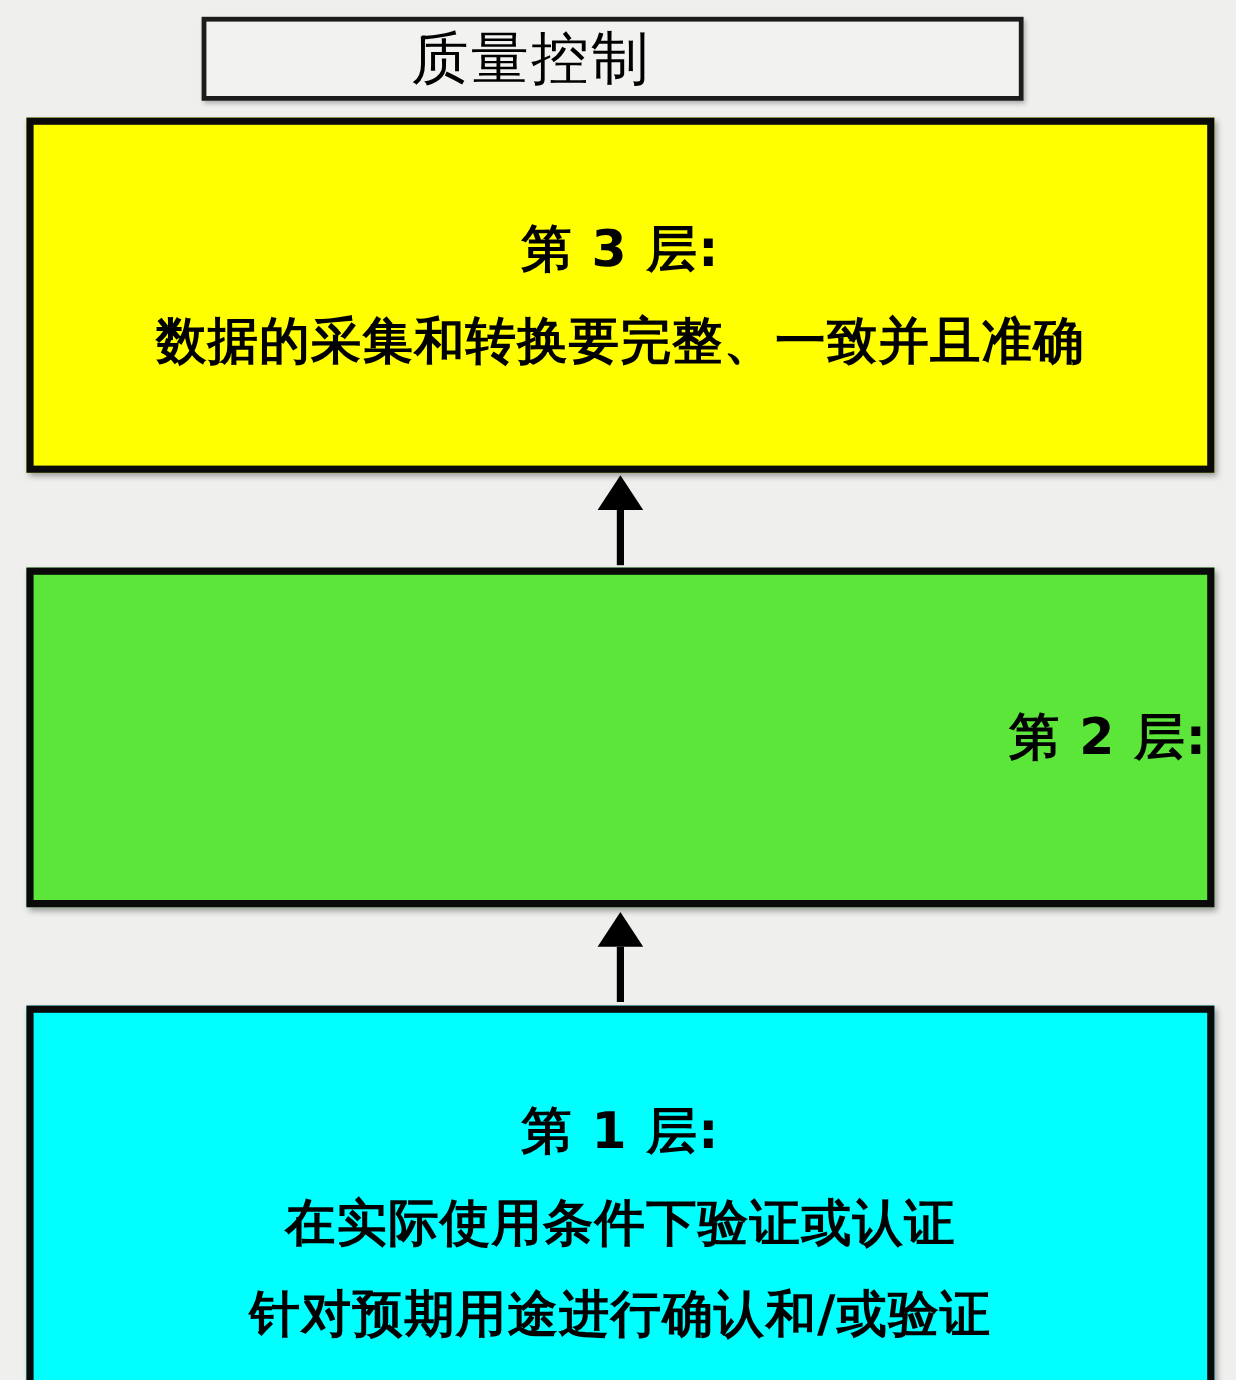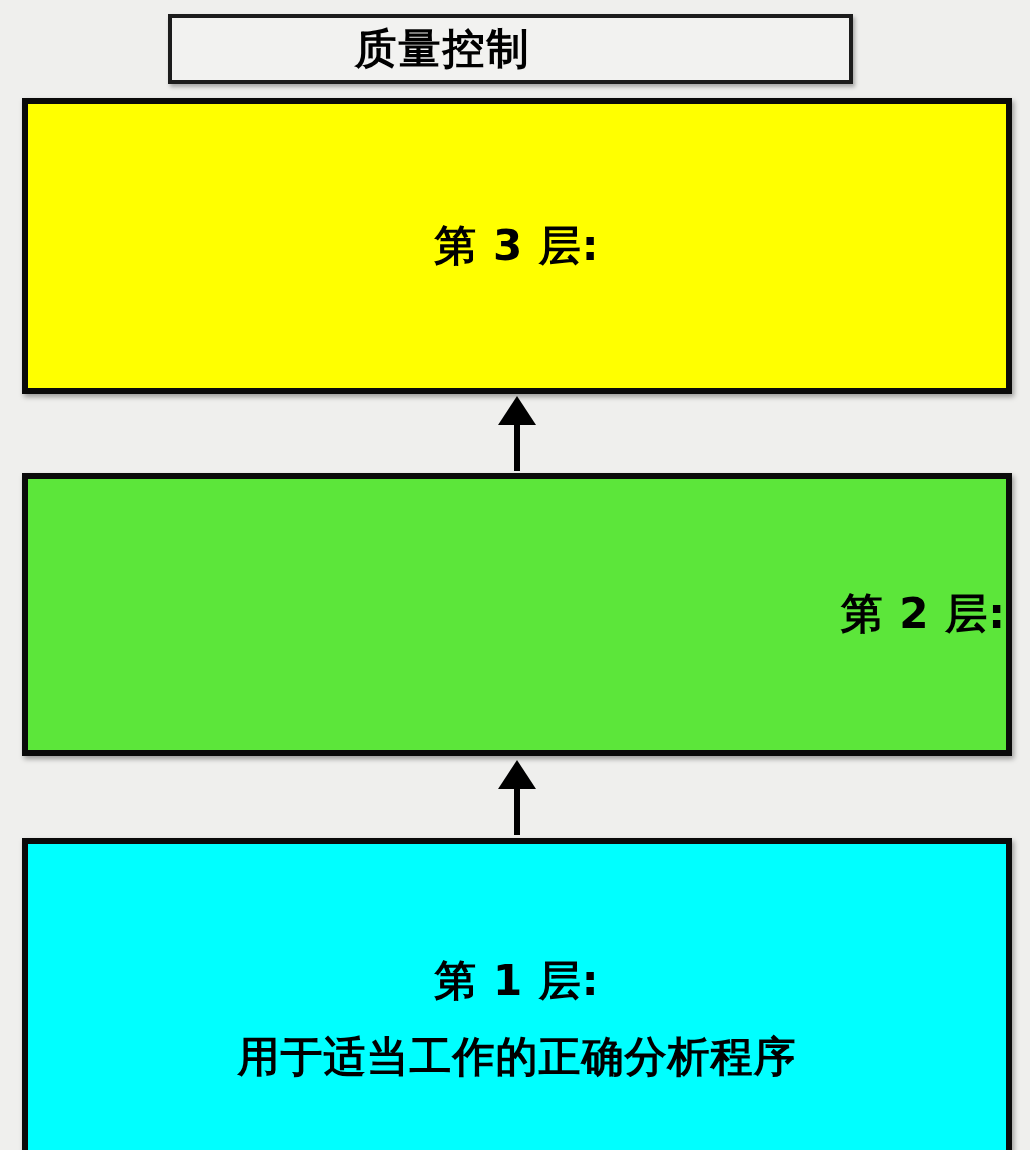--- a/index.html
+++ b/index.html
@@ -25,22 +25,22 @@
     box-sizing: border-box;
     background: #F2F2F0;
     border: 4px solid #1c1c1c;
     box-shadow: 2px 3px 4px rgba(0,0,0,0.3);
     display: flex;
     align-items: center;
     justify-content: center;
     padding-right: 136px; 
   }
   .title-text {
-    font-size: 42px;
-    font-weight: bold;
+    font-size: 48px;
+    font-weight: normal;
     letter-spacing: 2px;
     white-space: nowrap;
   }
   .box {
     position: absolute;
     left: 22px;
     width: 990px;
     box-sizing: border-box;
     border: 6px solid #0a0a0a;
     box-shadow: 2px 3px 5px rgba(0,0,0,0.35);
@@ -88,34 +88,36 @@
 <body>
 
 <div class="canvas">
 
   <div class="title-box">
     <span class="title-text">质量控制</span>
   </div>
 
   <div class="box layer3">
     <div class="heading">第 3 层:</div>
+    <div class="line">数据的采集和转换要完整、一致并且准确</div>
   </div>
 
   <div class="arrow arrow-1">
     <div class="head"></div>
     <div class="stem"></div>
   </div>
 
   <div class="box layer2">
     <div class="heading">第 2 层:</div>
   </div>
 
   <div class="arrow arrow-2">
     <div class="head"></div>
     <div class="stem"></div>
   </div>
 
   <div class="box layer1">
     <div class="heading">第 1 层:</div>
-    <div class="line">用于适当工作的正确分析程序</div>
+    <div class="line">在实际使用条件下验证或认证</div>
+    <div class="line">针对预期用途进行确认和/或验证</div>
   </div>
 
 </div>
 
 </body></html>

